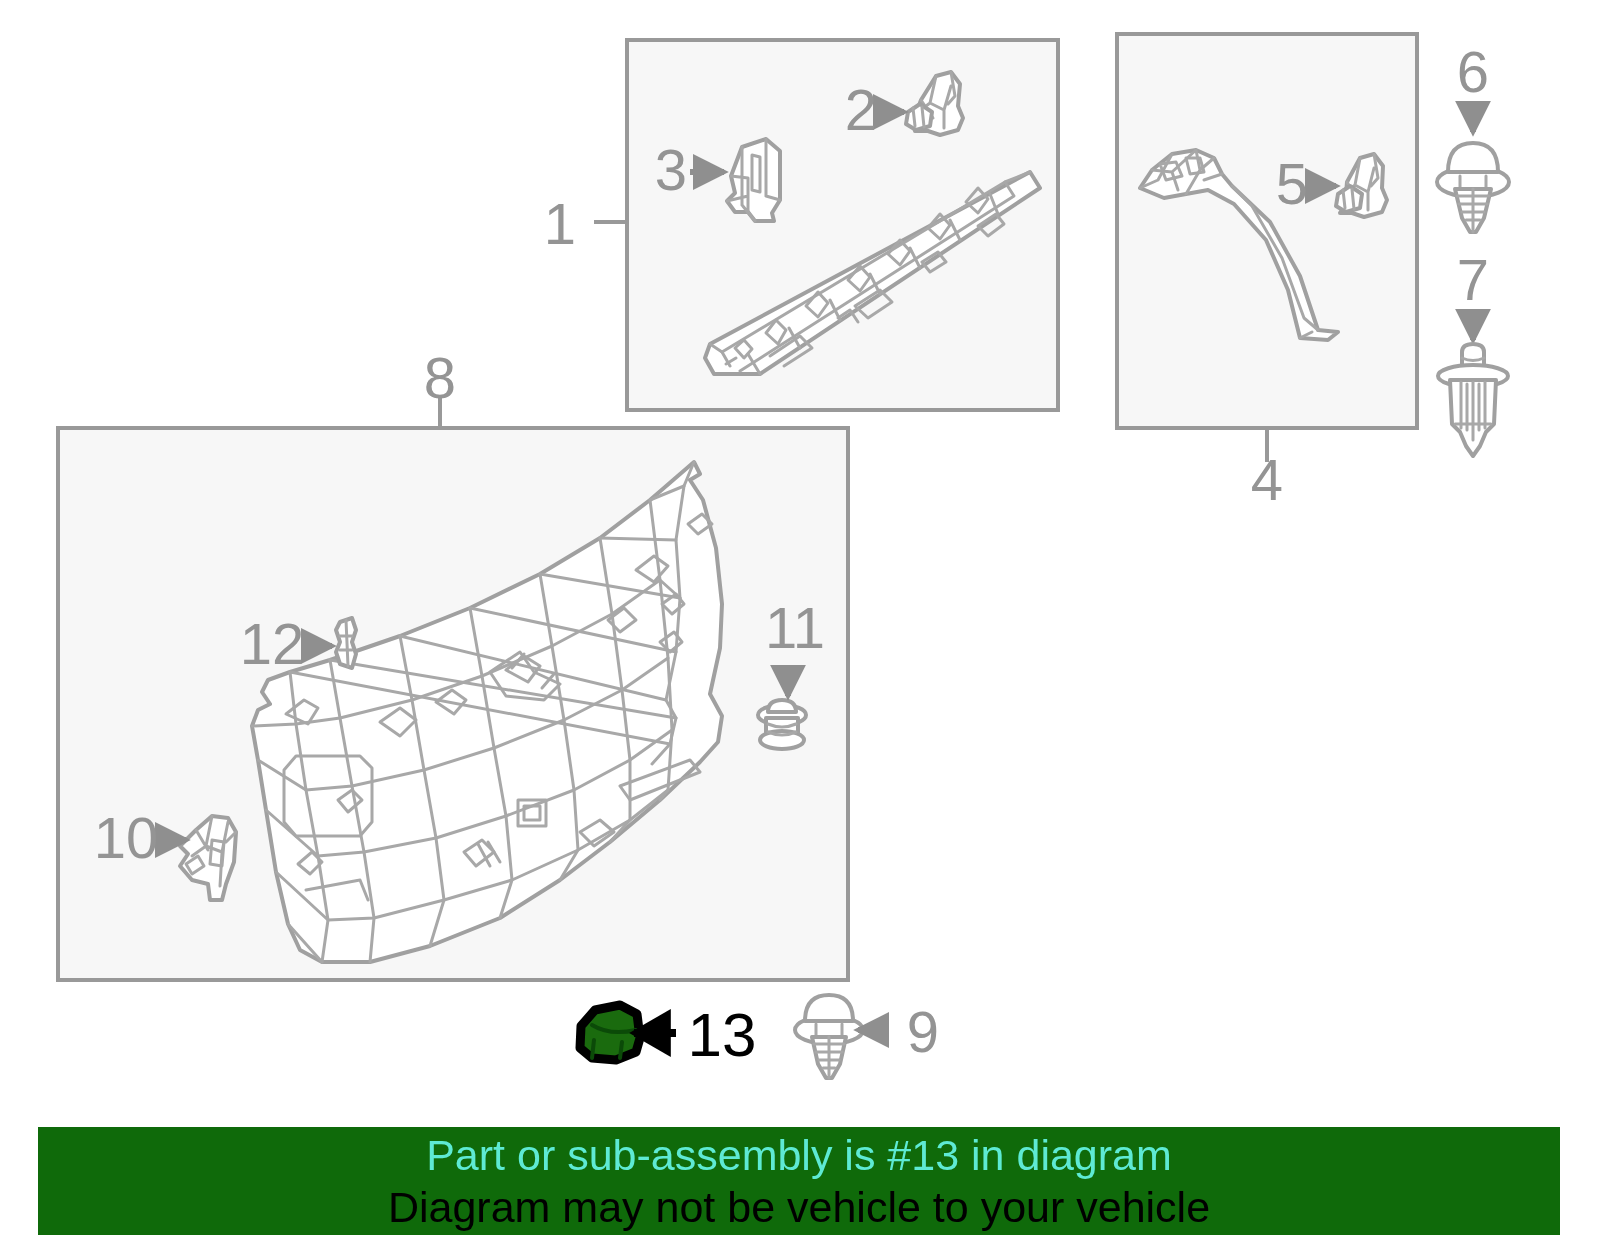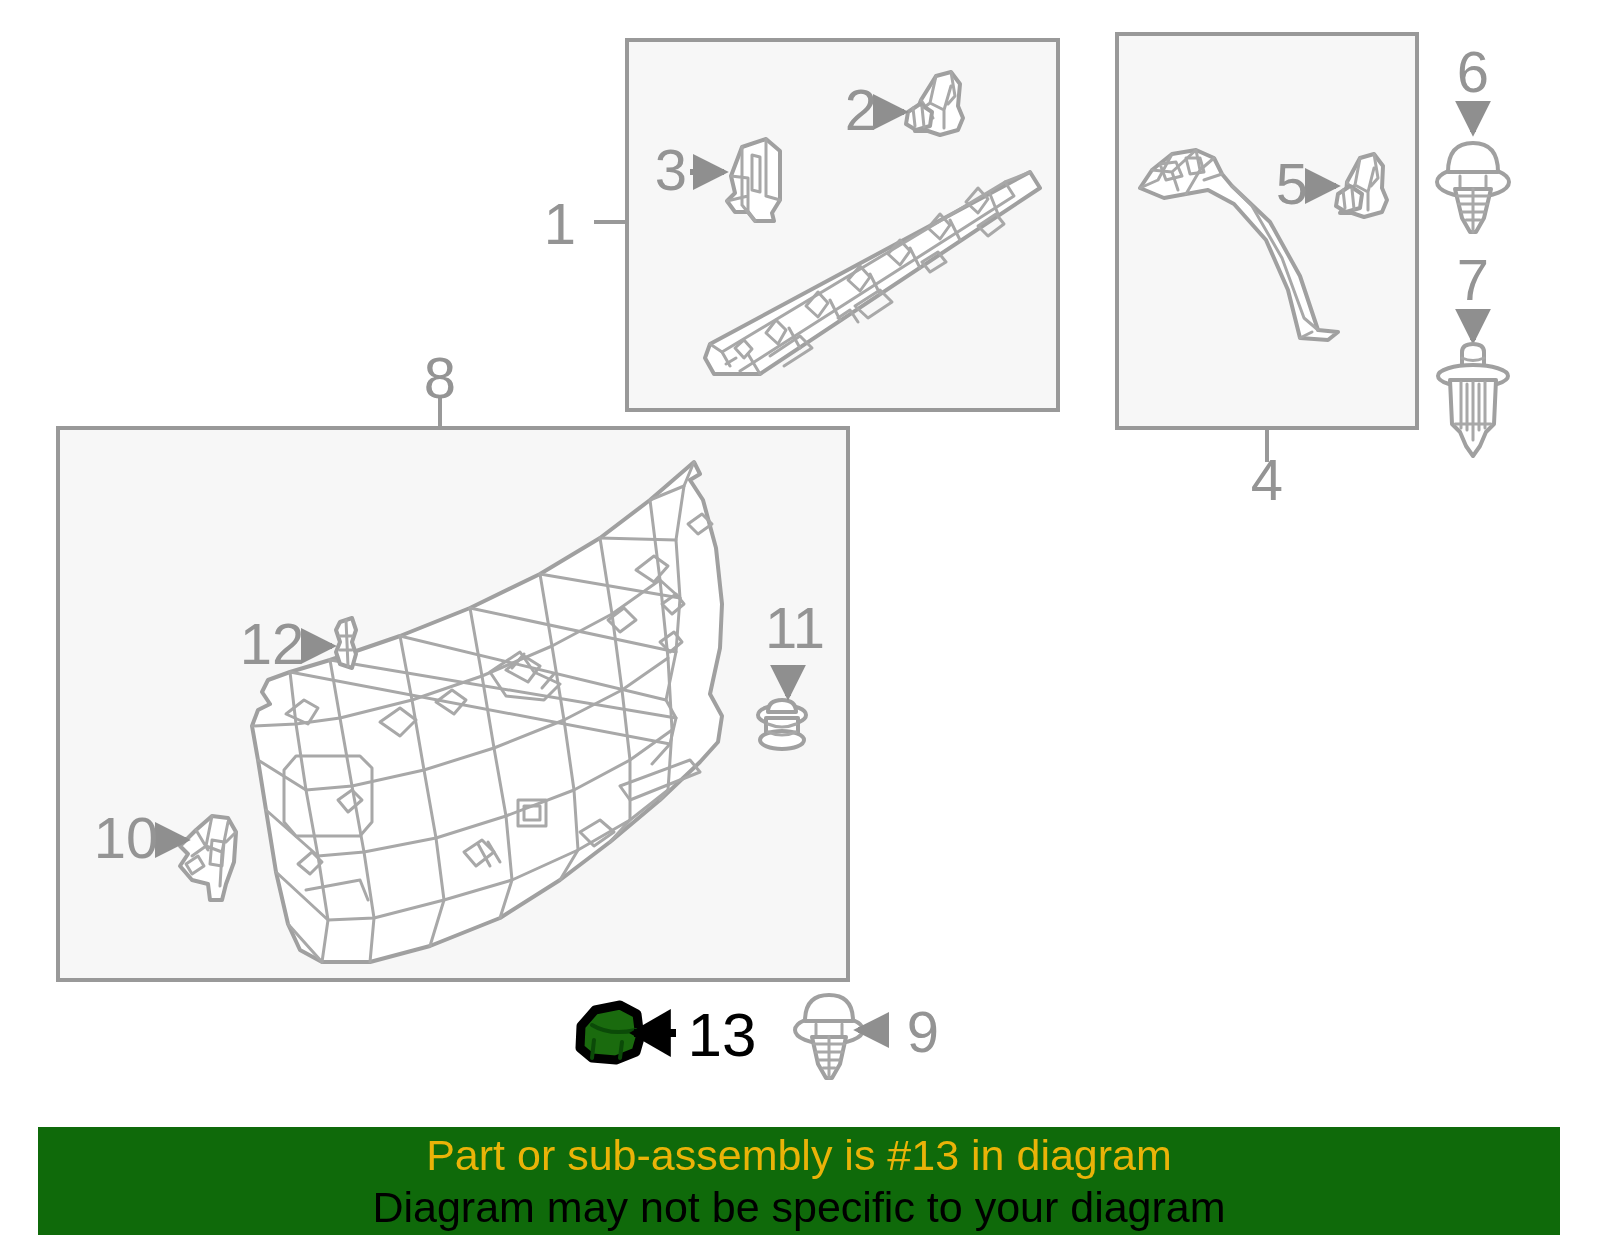--- a/index.html
+++ b/index.html
@@ -351,17 +351,17 @@
                                    M819 1060 L839 1060 M823 1068 L835 1068
                                    M829 1037 L829 1078"></path>
       </g>
       <path class="arrow-line" d="M888 1030 H858" marker-end="url(#ah)"></path>
       <text class="callout-num" x="923" y="1052" text-anchor="middle">9</text>
     </g>
 
   </svg>
 
   <div id="banner" style="background: rgb(15, 106, 10);">
-    <div class="banner-line" style="color: #eab308;">Part or sub-assembly is #13 in diagram</div>
-    <div class="banner-line" style="color: rgb(0, 0, 0);">Diagram may not be specific to your diagram</div>
+    <div class="banner-line" style="color: #5eead4;">Part or sub-assembly is #13 in diagram</div>
+    <div class="banner-line" style="color: rgb(0, 0, 0);">Diagram may not be vehicle to your vehicle</div>
   </div>
 
 </div>
 
 </body></html>

